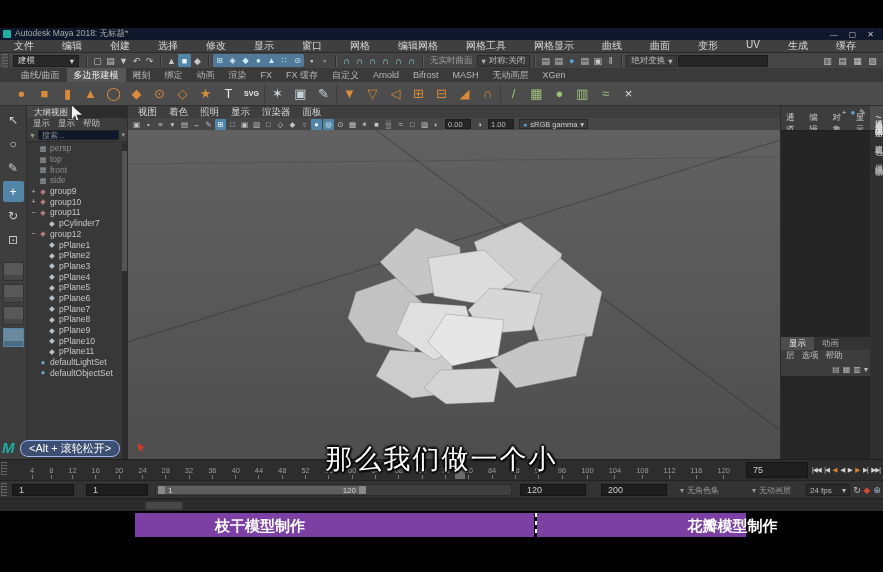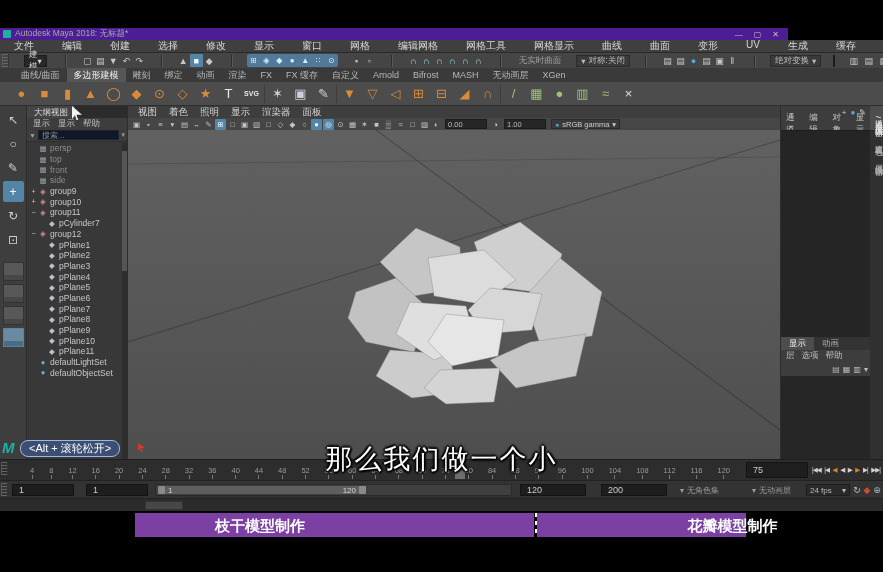--- a/index.html
+++ b/index.html
@@ -1,34 +1,34 @@
 <!DOCTYPE html>
 <html><head>
 <meta charset="utf-8">
 <style>
   *{margin:0;padding:0;box-sizing:border-box}
   html,body{width:883px;height:572px;background:#000;overflow:hidden}
   body{font-family:"Liberation Sans","DejaVu Sans",sans-serif;color:#ccc;position:relative}
   #stage{position:absolute;inset:0}
 
   
-  .titlebar{position:absolute;left:0;top:28px;width:788px;height:12px;background:#4c1d95;display:flex;align-items:center;font-size:8.5px;color:#a8a8a8}
+  .titlebar{position:absolute;left:0;top:28px;width:883px;height:12px;background:#0f172a;display:flex;align-items:center;font-size:8.5px;color:#a8a8a8}
   .app-icon{width:8px;height:8px;background:#1fb0a5;margin:0 4px 0 3px;border-radius:1px;flex:none}
   .winbtns{margin-left:auto;display:flex;gap:11px;padding-right:9px;font-size:8px;color:#c0c0c0}
 
   
   .menubar{position:absolute;left:0;top:40px;width:883px;height:13px;background:#3f3f3f;border-bottom:1px solid #2a2a2a;display:flex;align-items:center;font-size:10px;color:#d8d8d8}
   .menubar .mi{padding:0 14px;white-space:nowrap}
   .ws{margin-left:auto;display:flex;align-items:center;gap:4px;padding-right:4px}
   .ws .wslabel{font-size:9px;color:#b5b5b5}
   .wsbox{width:92px;height:11px;background:#a21caf;border:1px solid #555;font-size:8.5px;color:#ccc;display:flex;align-items:center;justify-content:space-between;padding:0 4px}
   .lockbtn{width:13px;height:12px;background:#4a7ca0;border:1px solid #2a4a62;display:flex;align-items:center;justify-content:center;font-size:7px;color:#dff0fa}
 
   
-  .statusline{position:absolute;left:0;top:53px;width:883px;height:15px;background:#454545;display:flex;align-items:center;font-size:9px;gap:12px;padding-left:2px}
+  .statusline{position:absolute;left:0;top:53px;width:883px;height:15px;background:#454545;display:flex;align-items:center;font-size:9px;gap:1px;padding-left:2px}
   .grip{width:7px;height:13px;background:repeating-linear-gradient(to bottom,#676767 0 1px,transparent 1px 3px);border-left:1px solid #595959;border-right:1px solid #353535;flex:none}
   .selbox{width:66px;height:12px;background:#282828;border:1px solid #1d1d1d;display:flex;align-items:center;justify-content:space-between;padding:0 4px;font-size:8.5px;color:#d0d0d0;margin:0 3px}
   .vsep{width:1px;height:12px;background:#2f2f2f;box-shadow:1px 0 0 #5a5a5a;margin:0 3px;flex:none}
   .sic{width:13px;height:13px;display:flex;align-items:center;justify-content:center;color:#c8c8c8;font-size:9px;flex:none;border-radius:1px}
   .sic.active{background:#5285a6;color:#eef6fb}
   .maskrow{display:flex;background:#50799a;border-radius:2px}
   .maskrow .sic{color:#cfeef7;font-size:8px}
   .snaprow .sic{color:#8fd3de}
   .sltxt{font-size:8.5px;color:#9e9e9e;padding:0 3px;white-space:nowrap}
   .slddl{height:12px;background:#3a3a3a;border:1px solid #2b2b2b;display:flex;align-items:center;gap:3px;padding:0 4px;font-size:8.5px;color:#b9b9b9;white-space:nowrap}
@@ -74,21 +74,21 @@
   .olscroll{position:absolute;right:0;top:37px;bottom:0;width:5px;background:#2d2d2d}
   .olthumb{position:absolute;left:0;top:8px;width:5px;height:120px;background:#555}
 
   
   .viewport{position:absolute;left:128px;top:0;width:652px;height:353px}
   .vpmenus{height:12px;background:#3e3e3e;display:flex;align-items:center;font-size:9.5px;color:#d5d5d5;padding-left:4px}
   .vpmenus .mi{padding:0 6px}
   .vptoolbar{height:12px;background:#464646;display:flex;align-items:center;padding-left:3px;gap:1px}
   .vpi{width:11px;height:11px;display:flex;align-items:center;justify-content:center;font-size:7.5px;color:#c5c5c5;flex:none;border-radius:1px}
   .vpi.active{background:#5285a6;color:#eef6fb}
-  .vpfld{width:42px;height:10px;background:#262626;border:1px solid #1c1c1c;font-size:7.5px;color:#bbb;display:flex;align-items:center;padding:0 2px;margin:12px 2px}
+  .vpfld{width:26px;height:10px;background:#262626;border:1px solid #1c1c1c;font-size:7.5px;color:#bbb;display:flex;align-items:center;padding:0 2px;margin:12px 2px}
   .vpdd{height:10px;background:#3a3a3a;border:1px solid #2a2a2a;display:flex;align-items:center;font-size:7.5px;color:#ccc;padding:0 3px;gap:3px;margin-left:2px}
   .bluedot{color:#4aa3d8;font-size:7px}
   .canvas{position:absolute;left:0;top:24px;right:0;bottom:0;background:linear-gradient(180deg,#616161 0%,#595959 45%,#4e4e4e 100%);overflow:hidden}
   .canvas svg{position:absolute;inset:0}
 
   
   .rightpanel{position:absolute;left:780px;top:0;width:90px;height:353px;background:#3d3d3d;border-left:1px solid #2d2d2d}
   .cbicons{height:12px;display:flex;justify-content:flex-end;align-items:center;gap:4px;padding-right:4px;font-size:8px;color:#c8c8c8}
   .cbmenus{height:12px;display:flex;gap:9px;padding-left:5px;align-items:center;font-size:8.5px;color:#c5c5c5}
   .cbarea{position:absolute;left:0;top:24px;right:0;height:207px;background:#252525;border-top:1px solid #1e1e1e}

